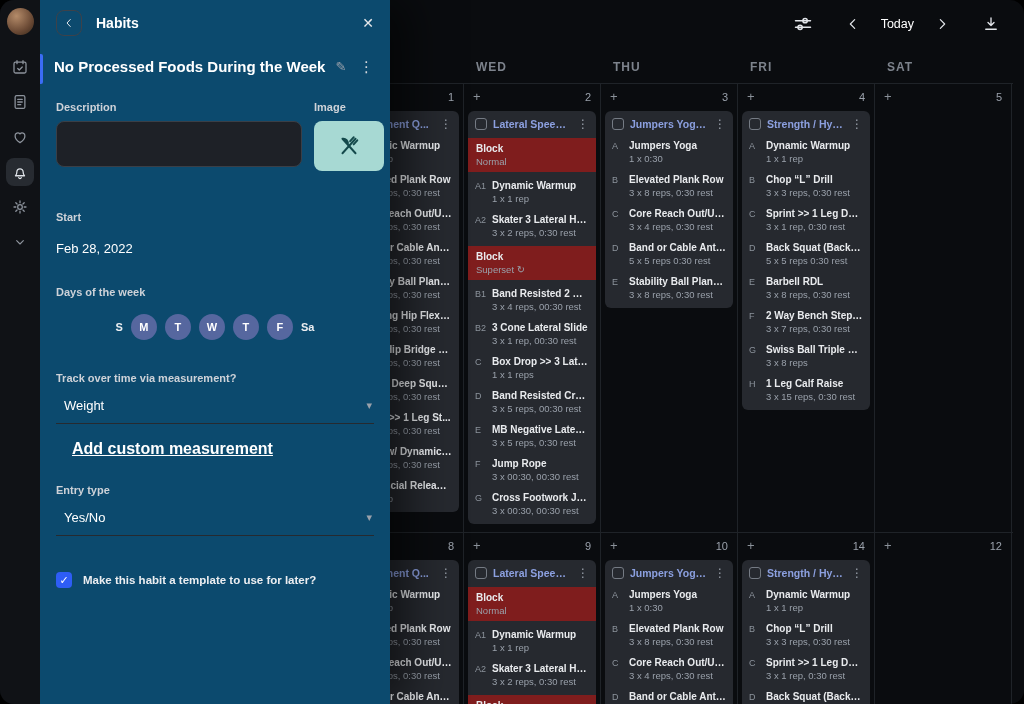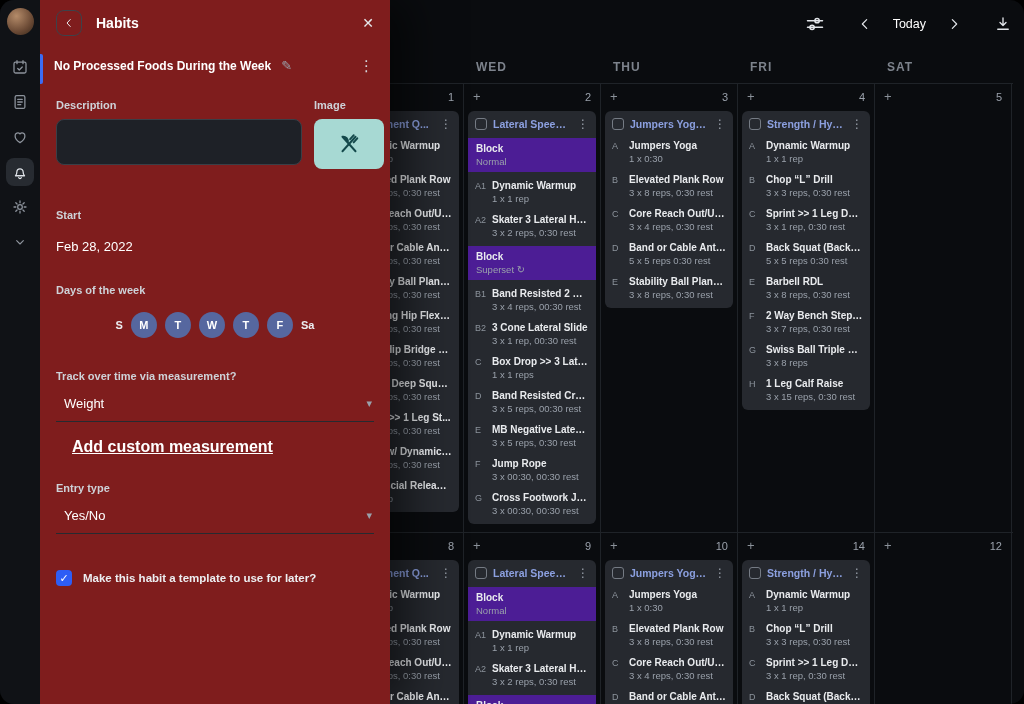--- a/index.html
+++ b/index.html
@@ -12,30 +12,30 @@
     display:flex;flex-direction:column;align-items:center;padding-top:8px;}
   .avatar{width:27px;height:27px;border-radius:50%;flex:none;
     background:radial-gradient(circle at 35% 30%, #b48b69, #6b4a35 60%, #352619);}
   .nav{display:flex;flex-direction:column;align-items:center;gap:7px;margin-top:18px;}
   .nav-btn{width:28px;height:28px;border-radius:8px;display:flex;align-items:center;justify-content:center;cursor:pointer;}
   .nav-btn svg{stroke:#8d939c;fill:none;stroke-width:1.7;stroke-linecap:round;stroke-linejoin:round;}
   .nav-btn.active{background:#272b31;}
   .nav-btn.active svg{stroke:#dfe3e8;}
 
   
-  .panel{position:absolute;left:40px;top:0;bottom:0;width:350px;background:#7f1d1d;z-index:20;
+  .panel{position:absolute;left:40px;top:0;bottom:0;width:350px;background:#0c4a6e;z-index:20;
     box-shadow:18px 0 42px rgba(0,0,0,.55);color:#eceef1;}
   .panel-header{height:46px;display:flex;align-items:center;padding:0 16px;}
   .back-btn{width:26px;height:26px;border:1px solid #3d424a;border-radius:8px;display:flex;align-items:center;justify-content:center;cursor:pointer;}
   .back-btn svg{stroke:#e6e8eb;fill:none;stroke-width:2;stroke-linecap:round;stroke-linejoin:round;}
   .panel-title{margin-left:14px;font-size:14px;font-weight:700;color:#fff;}
   .close-btn{margin-left:auto;color:#e6e8eb;font-size:14px;cursor:pointer;line-height:1;}
   .habit-row{position:relative;display:flex;align-items:center;padding:12px 16px 0 14px;}
   .accent{position:absolute;left:0;top:8px;width:3px;height:30px;background:#3b6cf6;border-radius:0 2px 2px 0;}
-  .habit-title{font-size:12px;font-weight:700;color:#fff;}
+  .habit-title{font-size:15px;font-weight:700;color:#fff;}
   .edit-ic{margin-left:10px;color:#9aa1ab;font-size:13px;cursor:pointer;}
   .kebab{margin-left:auto;color:#d4d7dc;font-size:15px;cursor:pointer;line-height:1;}
   .flabel{font-size:11px;font-weight:700;color:#ced2d8;}
   .desc-section{display:flex;padding:0 16px;margin-top:26px;gap:12px;}
   .desc-left{flex:1;}
   .desc-box{margin-top:8px;width:246px;height:46px;background:#1e2127;border:1px solid #3a3f47;border-radius:8px;
     resize:none;color:#eceef1;font-family:inherit;font-size:12px;padding:6px 8px;outline:none;}
   .img-col{width:70px;}
   .img-tile{margin-top:8px;width:70px;height:50px;border-radius:8px;background:#a7d9d3;
     display:flex;align-items:center;justify-content:center;cursor:pointer;}
@@ -56,21 +56,21 @@
   .add-custom{display:inline-block;margin:16px 16px 0;font-size:16px;font-weight:700;color:#fff;
     text-decoration:underline;cursor:pointer;}
   .template-row{display:flex;align-items:center;gap:11px;padding:0 16px;margin-top:36px;}
   .checkbox{width:16px;height:16px;background:#2e5df5;border-radius:4px;color:#fff;font-size:11px;
     display:flex;align-items:center;justify-content:center;cursor:pointer;flex:none;}
   .template-label{font-size:11.5px;font-weight:700;color:#eceef1;}
 
   
   .main{position:absolute;inset:0;z-index:1;}
   .toolbar{position:absolute;top:0;left:390px;right:0;height:48px;display:flex;align-items:center;
-    justify-content:flex-end;gap:20px;padding-right:12px;}
+    justify-content:flex-end;gap:20px;padding-right:24px;}
   .tb-ic{cursor:pointer;display:flex;align-items:center;}
   .tb-ic svg{stroke:#e2e5e9;fill:none;stroke-width:1.8;stroke-linecap:round;stroke-linejoin:round;}
   .today{color:#fff;font-size:12.5px;cursor:pointer;}
   .sliders{margin-right:12px;} .dl{margin-left:12px;}
   .cal{position:absolute;left:327px;top:0;width:686px;bottom:0;}
   .dow-row{position:absolute;top:48px;left:0;right:0;height:36px;display:flex;align-items:flex-end;
     border-bottom:1px solid #1f2328;}
   .dow-cell{width:137px;flex:none;padding:0 0 9px 12px;font-size:12px;font-weight:700;color:#7d838c;letter-spacing:.08em;}
   .weeks{position:absolute;top:84px;left:0;right:0;bottom:0;overflow:hidden;}
   .week-row{display:flex;height:449px;border-bottom:1px solid #1f2328;}
@@ -78,21 +78,21 @@
   .day-cell{width:137px;flex:none;border-right:1px solid #1f2328;padding:6px 4px 0;}
   .day-cell:first-child{border-left:1px solid #1f2328;}
   .cell-head{display:flex;justify-content:space-between;align-items:center;padding:0 5px;}
   .plus{font-size:13px;color:#8a9199;cursor:pointer;line-height:1;}
   .datenum{font-size:11px;color:#9aa1ab;}
   .card{margin-top:8px;background:#26292f;border-radius:6px;overflow:hidden;padding-bottom:3px;cursor:pointer;}
   .card-head{display:flex;align-items:center;gap:6px;padding:7px 7px 5px;}
   .cb{width:12px;height:12px;border:1.5px solid #757b84;border-radius:3px;flex:none;cursor:pointer;}
   .card-title{flex:1;font-size:10.5px;font-weight:700;color:#8ca0e0;white-space:nowrap;overflow:hidden;text-overflow:ellipsis;}
   .kb{color:#9aa1ab;font-size:12px;flex:none;cursor:pointer;line-height:1;}
-  .block-row{background:#4c1d95;padding:5px 8px;margin:3px 0;}
+  .block-row{background:#7f1d1d;padding:5px 8px;margin:3px 0;}
   .block-name{font-size:10px;font-weight:700;color:#e9ebee;}
   .block-mode{font-size:9.5px;color:#9aa1ab;margin-top:2px;}
   .loop{font-size:10px;color:#9aa1ab;}
   .ex-row{padding:5px 7px;}
   .ex-line{display:flex;}
   .ex-label{width:17px;flex:none;font-size:9px;color:#8c939c;padding-top:1px;}
   .ex-name{flex:1;font-size:10px;font-weight:700;color:#e9ebee;white-space:nowrap;overflow:hidden;text-overflow:ellipsis;}
   .ex-sub{margin-left:17px;font-size:9.5px;color:#9aa1ab;margin-top:2px;white-space:nowrap;overflow:hidden;}
 </style>
 </head>

